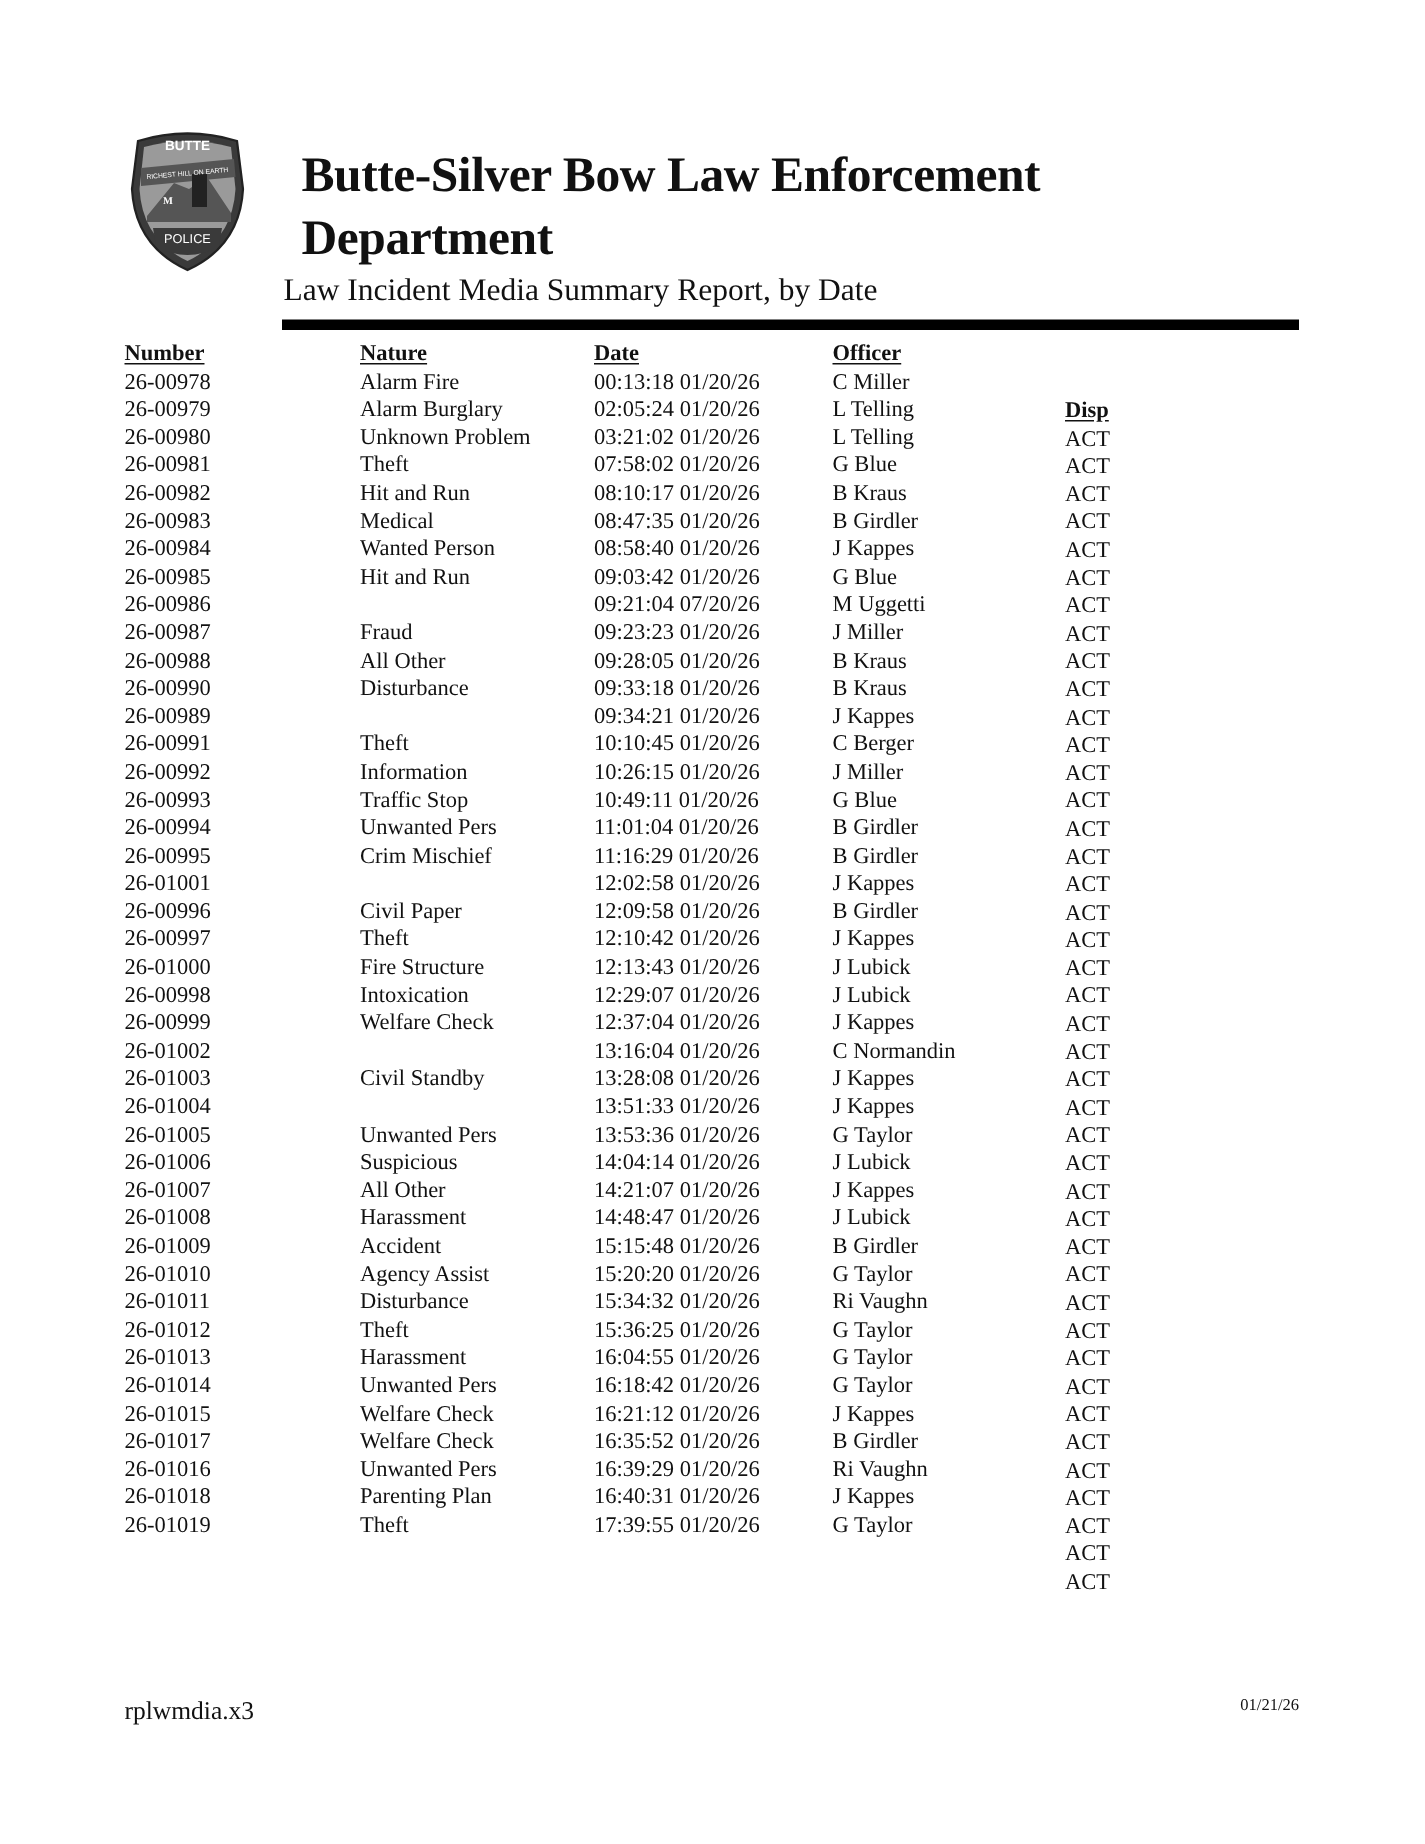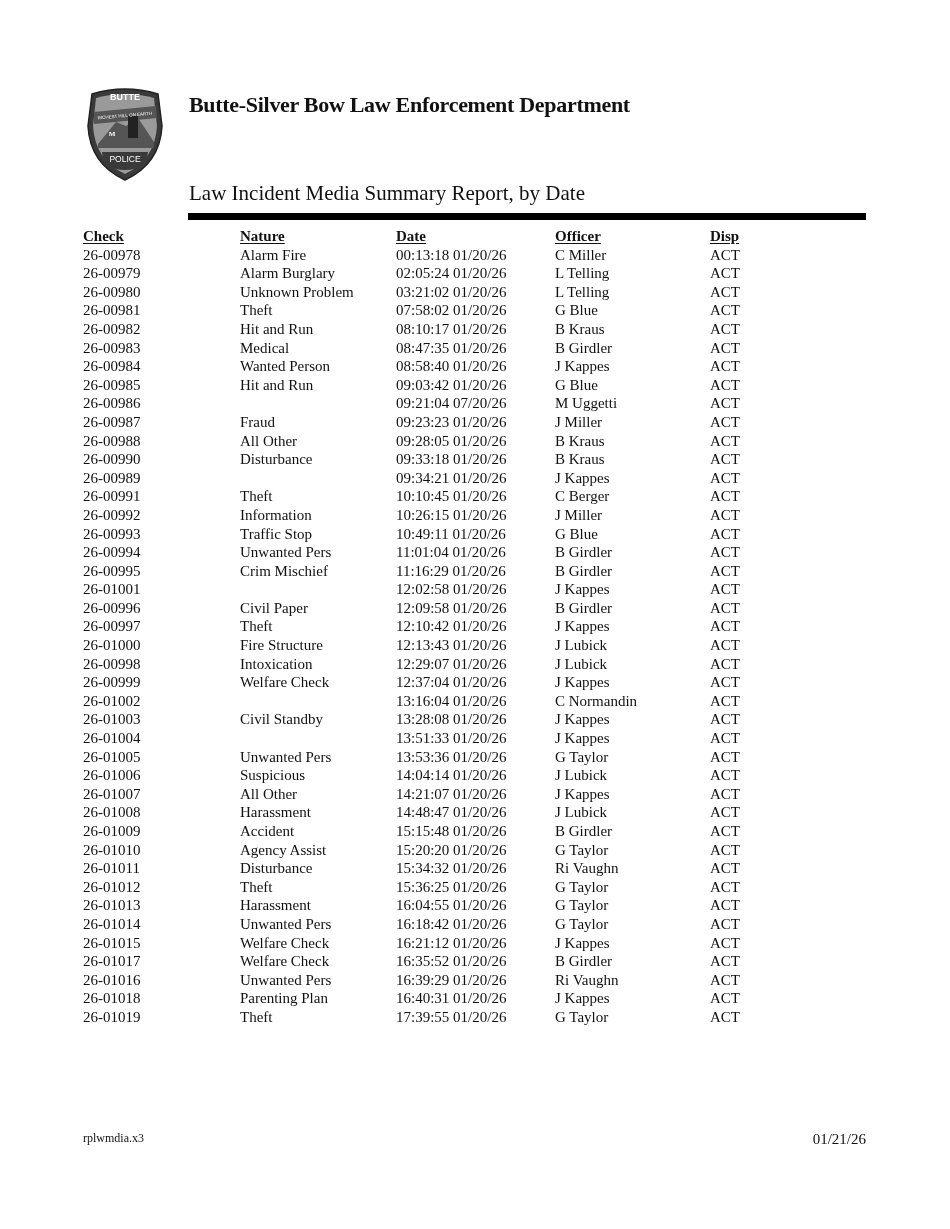--- a/index.html
+++ b/index.html
@@ -1,33 +1,33 @@
 <!DOCTYPE html>
 <html><head>
   <meta charset="utf-8">
   <style>
     html, body { margin: 0; padding: 0; background: #ffffff; }
     body { width: 950px; height: 1229px; position: relative; overflow: hidden;
            font-family: "Liberation Serif", "DejaVu Serif", serif; color: #111; }
     .badge { position: absolute; left: 86px; top: 86px; width: 78px; height: 96px; }
-    .title { position: absolute; left: 189px; top: 84px; font-size: 22px; font-weight: bold;
-             line-height: 42px; letter-spacing: -0.3px; margin: 0; }
+    .title { position: absolute; left: 189px; top: 84px; font-size: 33px; font-weight: bold;
+             line-height: 42px; letter-spacing: -0.3px; margin: 12px; }
     .subtitle { position: absolute; left: 189px; top: 167px; font-size: 21px; line-height: 26px; margin-top: 13px; }
     .rule { position: absolute; left: 188px; top: 213px; width: 678px; height: 7px; background: #000; }
     .table { position: absolute; left: 83px; top: 227px; width: 700px; }
     .row { position: relative; height: 18.6px; font-size: 15px; line-height: 18.6px; white-space: nowrap; }
     .row span { position: absolute; top: 0; }
     .c-num { left: 0; }
     .c-nat { left: 157px; }
     .c-date { left: 313px; text-align: center; }
     .c-off { left: 472px; }
-    .c-disp { left: 627px; }
+    .c-disp { left: 627px; margin-top: 38px; }
     .head span { font-weight: bold; text-decoration: underline; text-underline-offset: 2px; }
-    .footer-left { position: absolute; left: 83px; top: 1131px; font-size: 12px; }
-    .footer-right { position: absolute; right: 84px; top: 1131px; font-size: 15px; }
+    .footer-left { position: absolute; left: 83px; top: 1131px; font-size: 17px; }
+    .footer-right { position: absolute; right: 84px; top: 1131px; font-size: 11px; }
   </style>
 </head>
 <body>
 
 <svg class="badge" viewBox="0 0 78 96" xmlns="http://www.w3.org/2000/svg">
   <path d="M6 8 Q39 -2 72 8 L76 40 Q74 78 39 94 Q4 78 2 40 Z" fill="#3a3a3a" stroke="#222" stroke-width="1.5"></path>
   <path d="M10 12 Q39 4 68 12 L71 40 Q69 74 39 88 Q9 74 7 40 Z" fill="#9a9a9a"></path>
   <path d="M8 26 L70 20 L71 32 L8 38 Z" fill="#555"></path>
   <path d="M12 58 L30 36 L40 40 L52 32 L68 56 L68 62 L12 62 Z" fill="#555"></path>
   <rect x="42" y="30" width="10" height="22" fill="#222"></rect>
@@ -37,21 +37,21 @@
   <text x="26" y="50" font-size="7" font-weight="bold" fill="#fff" text-anchor="middle" font-family="Liberation Serif, serif">M</text>
   <text x="39" y="76" font-size="8.5" fill="#fff" text-anchor="middle" font-family="Liberation Sans, sans-serif">POLICE</text>
 </svg>
 
 <h1 class="title" style="width:560px;">Butte-Silver Bow Law Enforcement Department</h1>
 <div class="subtitle">Law Incident Media Summary Report, by Date</div>
 <div class="rule"></div>
 
 <div class="table">
   <div class="row head">
-    <span class="c-num">Check</span>
+    <span class="c-num">Number</span>
     <span class="c-nat">Nature</span>
     <span class="c-date">Date</span>
     <span class="c-off">Officer</span>
     <span class="c-disp">Disp</span>
   </div>
   <div id="rows">
       <div class="row">
         <span class="c-num">26-00978</span>
         <span class="c-nat">Alarm Fire</span>
         <span class="c-date">00:13:18 01/20/26</span>

